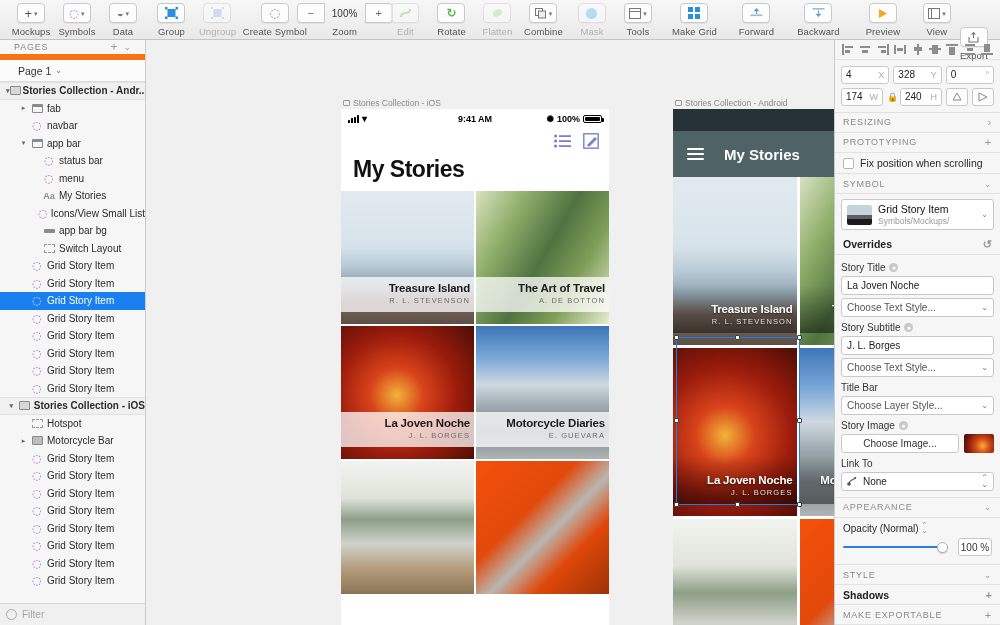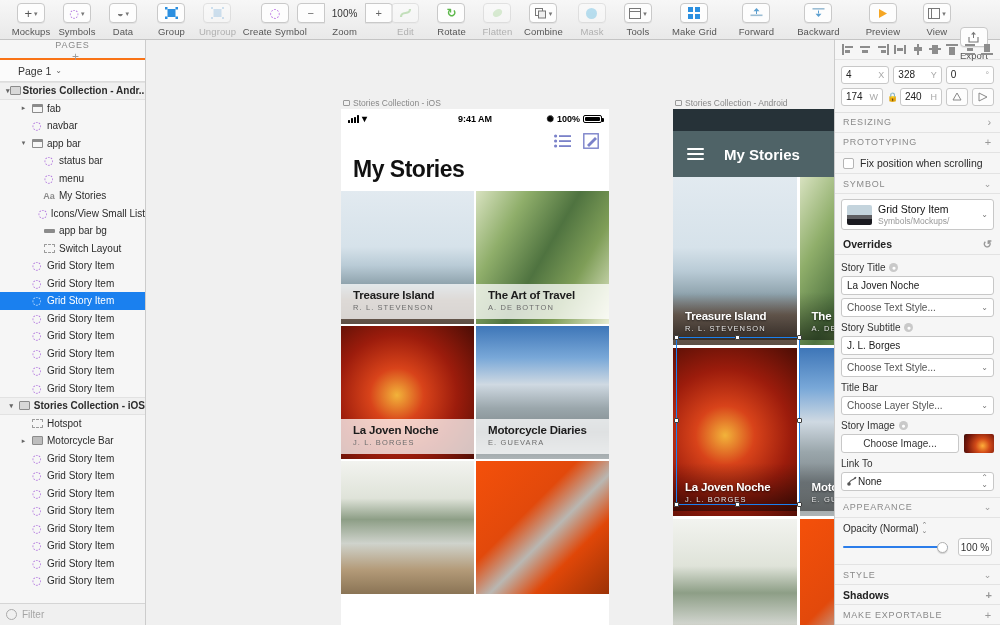--- a/index.html
+++ b/index.html
@@ -48,21 +48,21 @@
 
   
   .sidebar {
     width: 146px; min-width: 146px;
     background: #f6f6f6;
     border-right: 1px solid #ccc;
     display: flex; flex-direction: column;
   }
   .pages-header {
     height: 20px; display: flex; align-items: center;
-    padding: 0 14px; border-bottom: 2px solid #f97316; flex-direction: column;
+    padding: 0 14px; border-bottom: 6px solid #f97316;
   }
   .pages-title { font-size: 9px; letter-spacing: .8px; color: #888; flex: 1; }
   .hdr-icon { color: #9a9a9a; font-size: 12px; margin-left: 6px; }
   .page-row {
     height: 22px; display: flex; align-items: center;
     padding-left: 18px; border-bottom: 1px solid #dcdcdc; background: #fbfbfb;
   }
   .page-row span { font-size: 10.5px; color: #333; }
   .layers { flex: 1; overflow: hidden; }
   .lrow {
@@ -118,23 +118,23 @@
   .battery { width: 19px; height: 8px; border: 1px solid #000; border-radius: 2px; position: relative; padding: 1px; }
   .battery::after { content:''; position: absolute; right: -3px; top: 2px; width: 2px; height: 4px; background: #000; border-radius: 0 1px 1px 0;}
   .battery i { display:block; width: 100%; height: 100%; background: #000; border-radius: 1px; }
   .ios-navbar { height: 62px; background: #fff; position: relative; }
   .ios-nav-icons { position: absolute; right: 10px; top: 4px; display: flex; gap: 12px; align-items: center; }
   .ios-title { position: absolute; left: 12px; bottom: 8px; font-size: 23px; font-weight: bold; color: #111; letter-spacing: -.5px; }
   .ios-grid { display: grid; grid-template-columns: 1fr 1fr; gap: 2px 2px; background: #fff; }
   .card { position: relative; overflow: hidden; }
   .card .img { position: absolute; inset: 0; }
   .card .caption {
-    position: absolute; left: 0; right: 0; bottom: 5px;
-    padding: 5px 12px 7px;
-    text-align: left;
+    position: absolute; left: 0; right: 0; bottom: 12px;
+    padding: 5px 4px 7px;
+    text-align: right;
   }
   .card .ct { font-size: 11.5px; font-weight: bold; letter-spacing: -.2px; }
   .card .cs { font-size: 7.5px; letter-spacing: 1.1px; margin-top: 2px; }
   .ios-grid .card { height: 133px; }
   .ios-grid .card .caption { background: rgba(255,255,255,.75); }
   .ios-grid .card .ct { color: #1c1c1c; }
   .ios-grid .card .cs { color: #6d6d6d; }
 
   
   #android-artboard { left: 527px; top: 69px; width: 250px; height: 556px; }
@@ -199,21 +199,21 @@
   .ov-badge { width: 9px; height: 9px; border-radius: 50%; background: #c9c9c9; color: #fff; font-size: 7px; display: flex; align-items: center; justify-content: center; }
   .ov-input { height: 19px; background: #fff; border: 1px solid #c8c8c8; border-radius: 3px; display: flex; align-items: center; padding: 0 5px; font-size: 10px; color: #1a1a1a; }
   .ov-select {
     height: 19px; background: #fff; border: 1px solid #c8c8c8; border-radius: 3px;
     display: flex; align-items: center; padding: 0 5px; font-size: 10px; color: #555; margin-top: 3px;
   }
   .ov-select .c { margin-left: auto; font-size: 8px; color: #777; }
   .img-row { display: flex; gap: 5px; align-items: center; margin-top: 2px; }
   .img-btn { flex: 1; height: 19px; background: #fff; border: 1px solid #c8c8c8; border-radius: 3px; display: flex; align-items: center; justify-content: center; font-size: 10px; color: #333; }
   .img-thumb { width: 30px; height: 19px; border-radius: 2px; background: radial-gradient(circle at 62% 62%, #ffae3a 0%, #d24a18 32%, #7c1a0c 70%, #3a0c06 100%); }
-  .link-row { height: 19px; background: #fff; border: 1px solid #c8c8c8; border-radius: 3px; display: flex; align-items: center; padding: 0 5px; font-size: 10px; color: #222; margin-top: 3px; }
+  .link-row { height: 19px; background: #fff; border: 1px solid #c8c8c8; border-radius: 3px; display: flex; align-items: center; padding: 0 5px; gap: 5px; font-size: 10px; color: #222; margin-top: 3px; }
   .link-row .st { margin-left: auto; font-size: 8px; color: #777; line-height: .9; }
   .op-row { padding: 4px 8px 8px; border-bottom: 1px solid #e3e3e3; }
   .op-label { font-size: 10px; color: #2b2b2b; display: flex; align-items: center; gap: 3px; margin-bottom: 4px; }
   .op-ctl { display: flex; align-items: center; gap: 10px; }
   .slider { flex: 1; height: 12px; position: relative; display: flex; align-items: center; }
   .slider .track { height: 2px; width: 100%; background: #2b7dea; border-radius: 1px; }
   .slider .knob { position: absolute; right: 0; width: 11px; height: 11px; background: #fff; border: 1px solid #b0b0b0; border-radius: 50%; box-shadow: 0 1px 1px rgba(0,0,0,.15); }
   .op-val { width: 34px; height: 18px; background: #fff; border: 1px solid #c8c8c8; border-radius: 3px; display: flex; align-items: center; justify-content: center; font-size: 10px; }
   .insp-fill { flex: 1; }
 </style>

